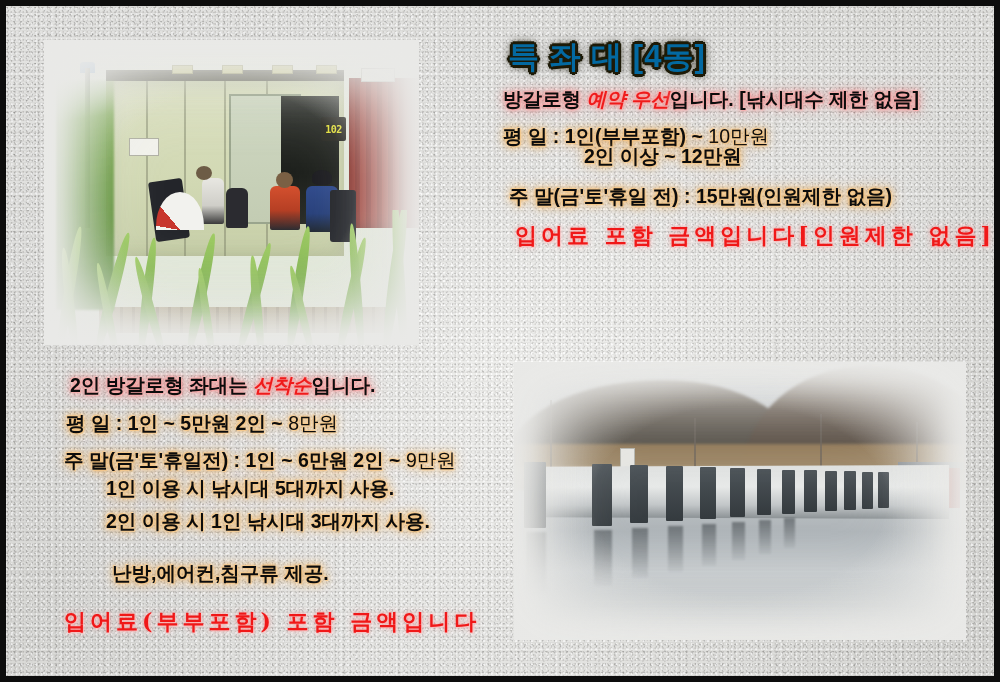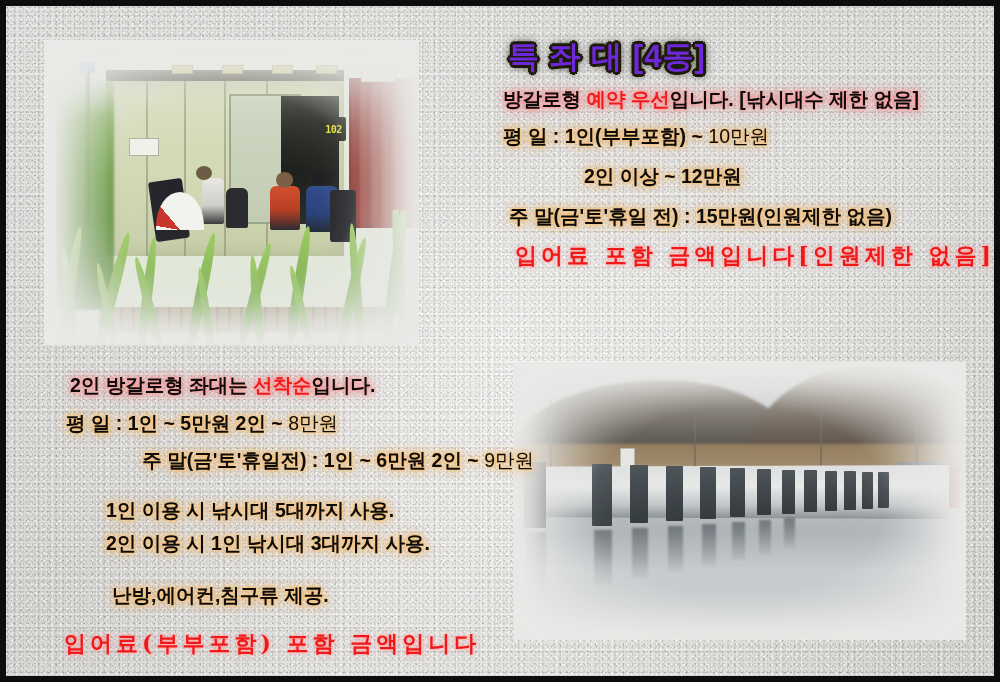--- a/index.html
+++ b/index.html
@@ -231,21 +231,21 @@
     background: radial-gradient(ellipse 66% 68% at 50% 50%, rgba(233,233,231,0) 48%, rgba(233,233,231,.55) 74%, rgba(233,233,231,.96) 96%);
   }
 
   
   .block { position: absolute; }
 
   .t-title {
     font-weight: bold;
     font-size: 31px;
     letter-spacing: 1px;
-    color: #6d28d9;
+    color: #0369a1;
     white-space: nowrap;
     text-shadow:
       -2px -2px 0 #1d1a07, 2px -2px 0 #1d1a07,
       -2px  2px 0 #1d1a07, 2px  2px 0 #1d1a07,
       -3px  0   0 #1d1a07, 3px  0   0 #1d1a07,
        0   -3px 0 #1d1a07, 0    3px 0 #1d1a07,
        0 0 7px rgba(25,22,6,.95), 0 0 12px rgba(25,22,6,.8);
   }
 
   .t-line {
@@ -264,52 +264,52 @@
       -1px -1px 0 rgba(250,214,164,.9);
   }
   .glow-pink {
     text-shadow:
       0 0 4px rgba(245,160,160,.95),
       0 0 9px rgba(240,130,130,.8),
       0 0 14px rgba(235,110,110,.6),
       1px 1px 0 rgba(252,200,200,.9),
       -1px -1px 0 rgba(252,200,200,.9);
   }
-  .red { color: #ef1b1b; }
+  .red { color: #ef1b1b; font-style: italic; }
   .lighter { font-weight: normal; }
 
   .t-script {
     font-weight: bold;
     font-size: 22px;
     color: #f01818;
     letter-spacing: 4px;
     white-space: nowrap;
     font-family: "DejaVu Serif", "Liberation Serif", serif;
     text-shadow:
       0 0 3px rgba(248,170,170,.9),
       0 0 7px rgba(245,140,140,.6),
       1px 1px 0 rgba(255,215,215,.7);
   }
 
   
   #sec-a { left: 497px; top: 30px; width: 480px; }
   #sec-a .title-row { margin-bottom: 12px; padding-left: 5px; }
   #sec-a .l1 { margin-bottom: 17px; }
-  #sec-a .l2 { margin-bottom: 21px; }
+  #sec-a .l2 { margin-bottom: 1px; }
   #sec-a .l3 { margin-left: 81px; margin-bottom: 20px; }
   #sec-a .l4 { margin-bottom: 15px; margin-left: 6px; }
   #sec-a .l5 { margin-bottom: 22px; }
   #sec-a .l6 { padding-left: 12px; }
 
   
   #sec-b { left: 58px; top: 370px; width: 470px; }
   #sec-b .title-row { margin-bottom: 14px; padding-left: 8px; }
   #sec-b .l1 { margin-bottom: 18px; padding-left: 6px; }
   #sec-b .l2 { margin-bottom: 18px; padding-left: 2px; }
-  #sec-b .l3 { margin-bottom: 30px; text-align: right; }
+  #sec-b .l3 { margin-bottom: 8px; }
   #sec-b .l4 { margin-left: 42px; margin-bottom: 14px; }
   #sec-b .l5 { margin-left: 42px; margin-bottom: 32px; }
   #sec-b .l6 { margin-left: 48px; margin-bottom: 16px; }
   #sec-b .l7 { padding-left: 0px; margin-top: 24px; }
 </style>
 </head>
 <body>
 
 <div id="poster">
 

